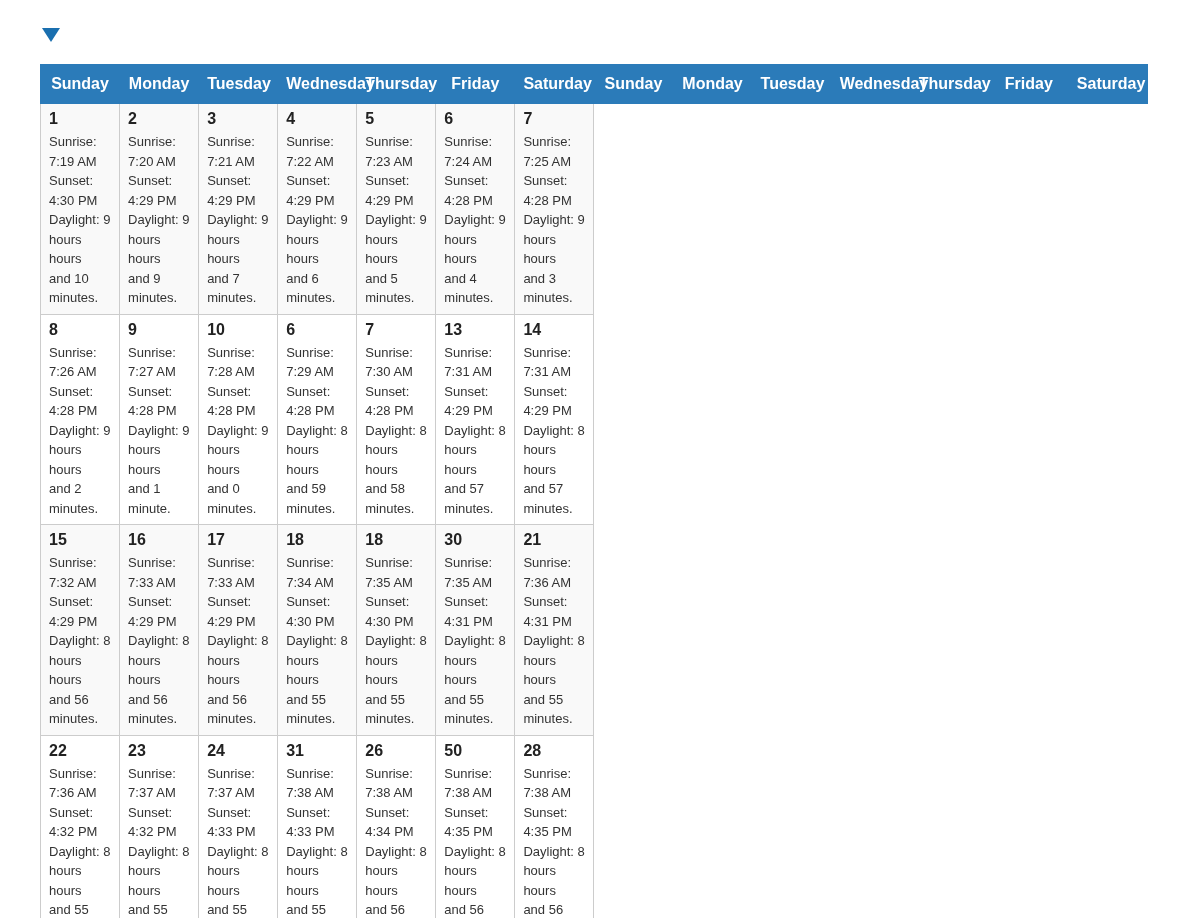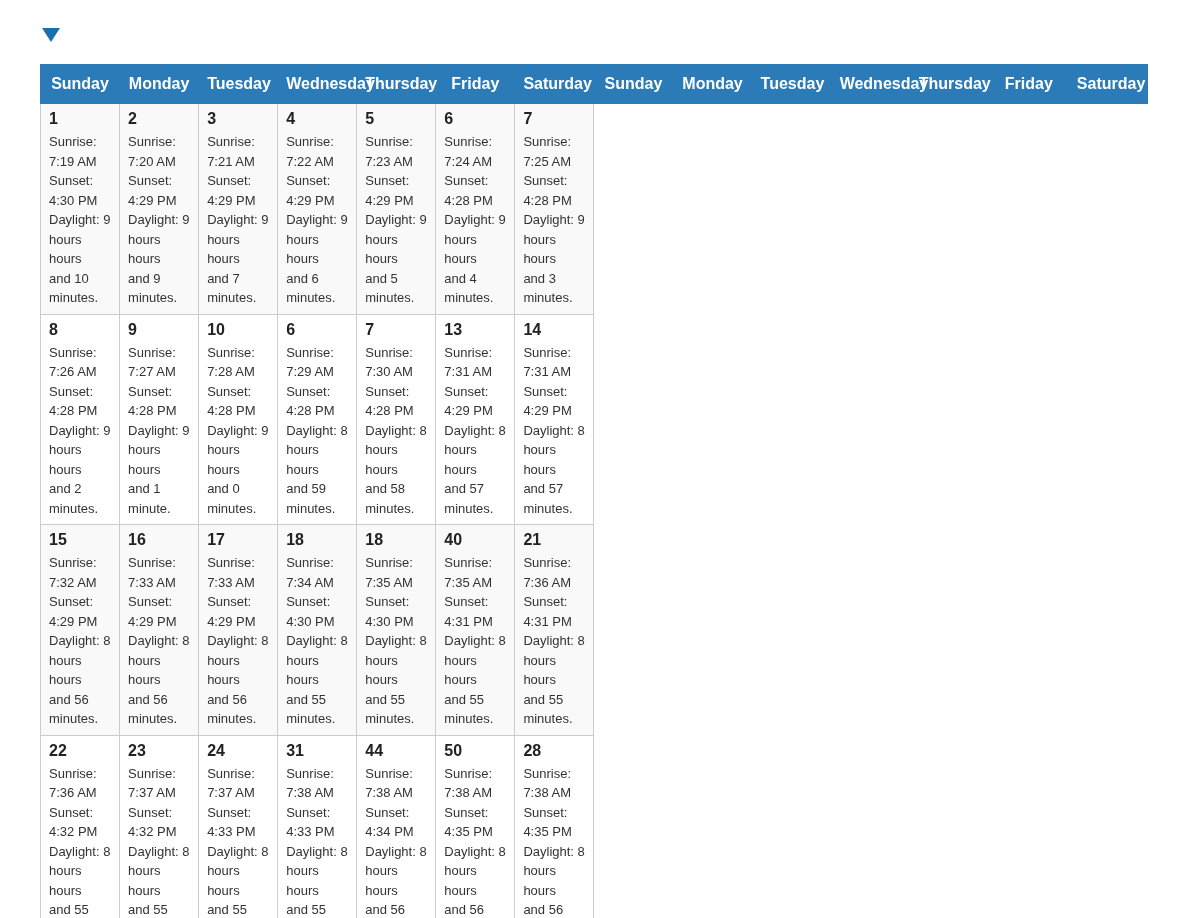--- a/index.html
+++ b/index.html
@@ -225,21 +225,21 @@
         </td>
         <td>
           <span class="day-num">18</span>
 <div class="day-info">Sunrise: 7:34 AM<br>Sunset: 4:30 PM<br>Daylight: 8 hours hours<br>and 55 minutes.</div>
         </td>
         <td>
           <span class="day-num">18</span>
 <div class="day-info">Sunrise: 7:35 AM<br>Sunset: 4:30 PM<br>Daylight: 8 hours hours<br>and 55 minutes.</div>
         </td>
         <td>
-          <span class="day-num">40</span>
+          <span class="day-num">30</span>
 <div class="day-info">Sunrise: 7:35 AM<br>Sunset: 4:31 PM<br>Daylight: 8 hours hours<br>and 55 minutes.</div>
         </td>
         <td>
           <span class="day-num">21</span>
 <div class="day-info">Sunrise: 7:36 AM<br>Sunset: 4:31 PM<br>Daylight: 8 hours hours<br>and 55 minutes.</div>
         </td>
       </tr>
       <tr>
         <td>
           <span class="day-num">22</span>
@@ -251,21 +251,21 @@
         </td>
         <td>
           <span class="day-num">24</span>
 <div class="day-info">Sunrise: 7:37 AM<br>Sunset: 4:33 PM<br>Daylight: 8 hours hours<br>and 55 minutes.</div>
         </td>
         <td>
           <span class="day-num">31</span>
 <div class="day-info">Sunrise: 7:38 AM<br>Sunset: 4:33 PM<br>Daylight: 8 hours hours<br>and 55 minutes.</div>
         </td>
         <td>
-          <span class="day-num">44</span>
+          <span class="day-num">26</span>
 <div class="day-info">Sunrise: 7:38 AM<br>Sunset: 4:34 PM<br>Daylight: 8 hours hours<br>and 56 minutes.</div>
         </td>
         <td>
           <span class="day-num">50</span>
 <div class="day-info">Sunrise: 7:38 AM<br>Sunset: 4:35 PM<br>Daylight: 8 hours hours<br>and 56 minutes.</div>
         </td>
         <td>
           <span class="day-num">28</span>
 <div class="day-info">Sunrise: 7:38 AM<br>Sunset: 4:35 PM<br>Daylight: 8 hours hours<br>and 56 minutes.</div>
         </td>

